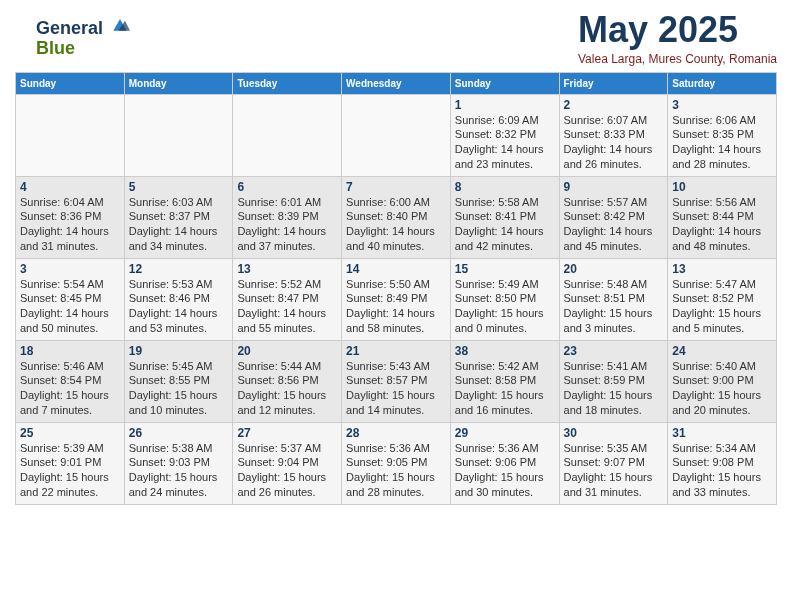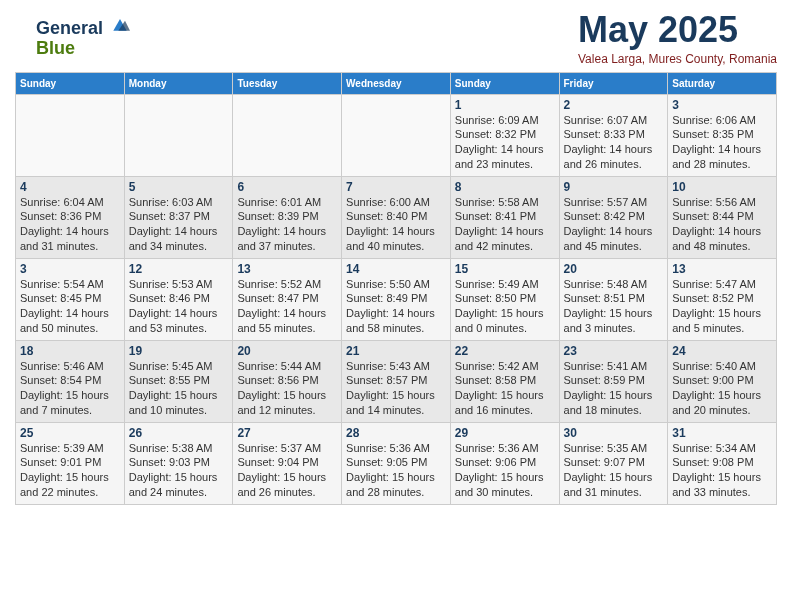--- a/index.html
+++ b/index.html
@@ -229,21 +229,21 @@
           </td>
           <td>
             <span class="day-num">20</span>
             <div class="day-info">Sunrise: 5:44 AM<br>Sunset: 8:56 PM<br>Daylight: 15 hours<br>and 12 minutes.</div>
           </td>
           <td>
             <span class="day-num">21</span>
             <div class="day-info">Sunrise: 5:43 AM<br>Sunset: 8:57 PM<br>Daylight: 15 hours<br>and 14 minutes.</div>
           </td>
           <td>
-            <span class="day-num">22</span>
+            <span class="day-num">38</span>
             <div class="day-info">Sunrise: 5:42 AM<br>Sunset: 8:58 PM<br>Daylight: 15 hours<br>and 16 minutes.</div>
           </td>
           <td>
             <span class="day-num">23</span>
             <div class="day-info">Sunrise: 5:41 AM<br>Sunset: 8:59 PM<br>Daylight: 15 hours<br>and 18 minutes.</div>
           </td>
           <td>
             <span class="day-num">24</span>
             <div class="day-info">Sunrise: 5:40 AM<br>Sunset: 9:00 PM<br>Daylight: 15 hours<br>and 20 minutes.</div>
           </td>

